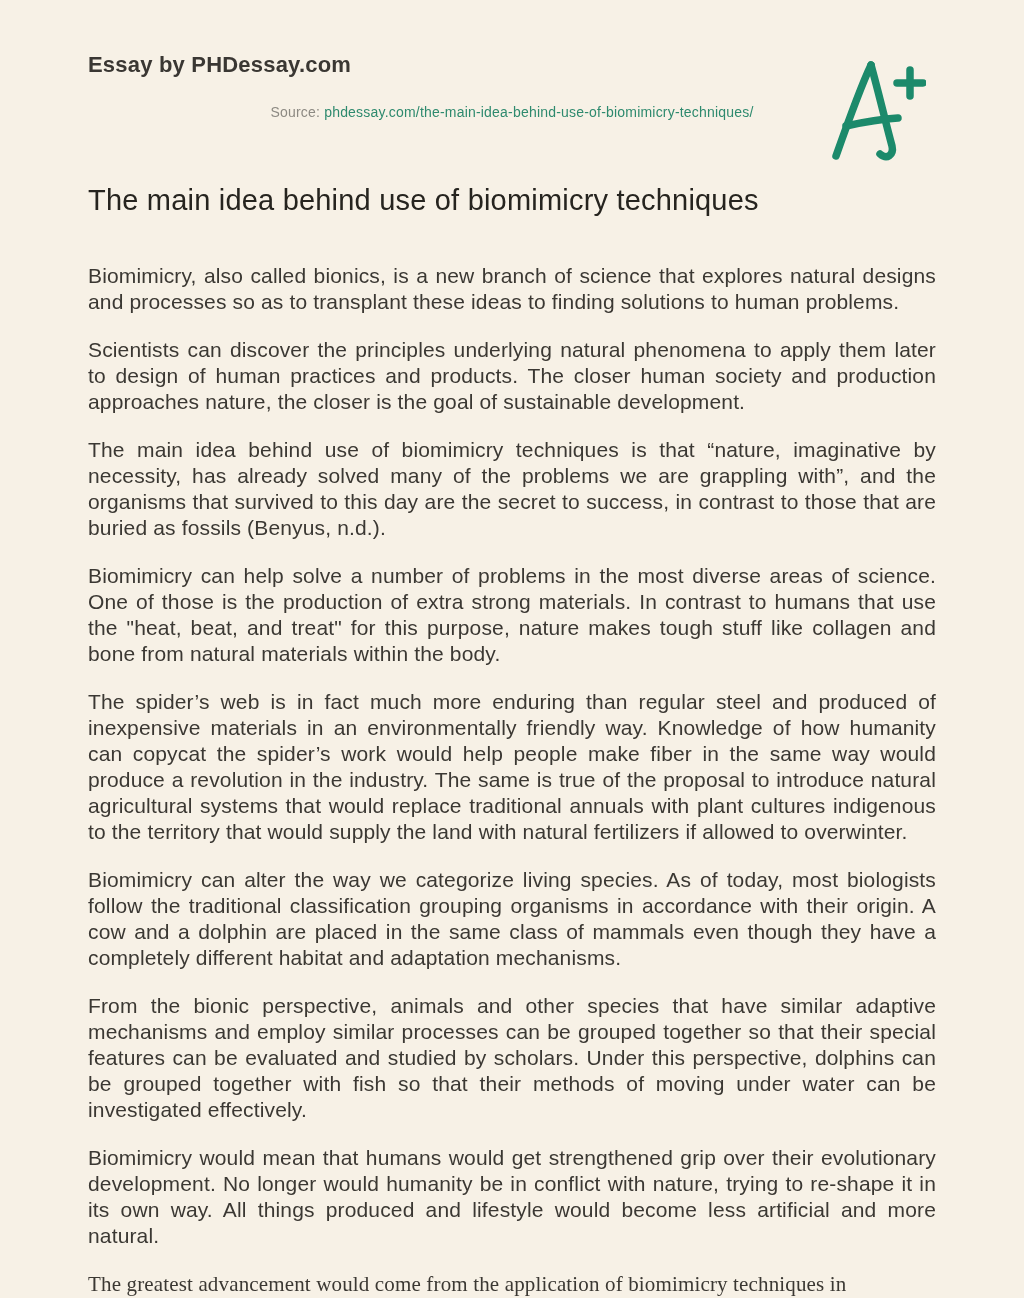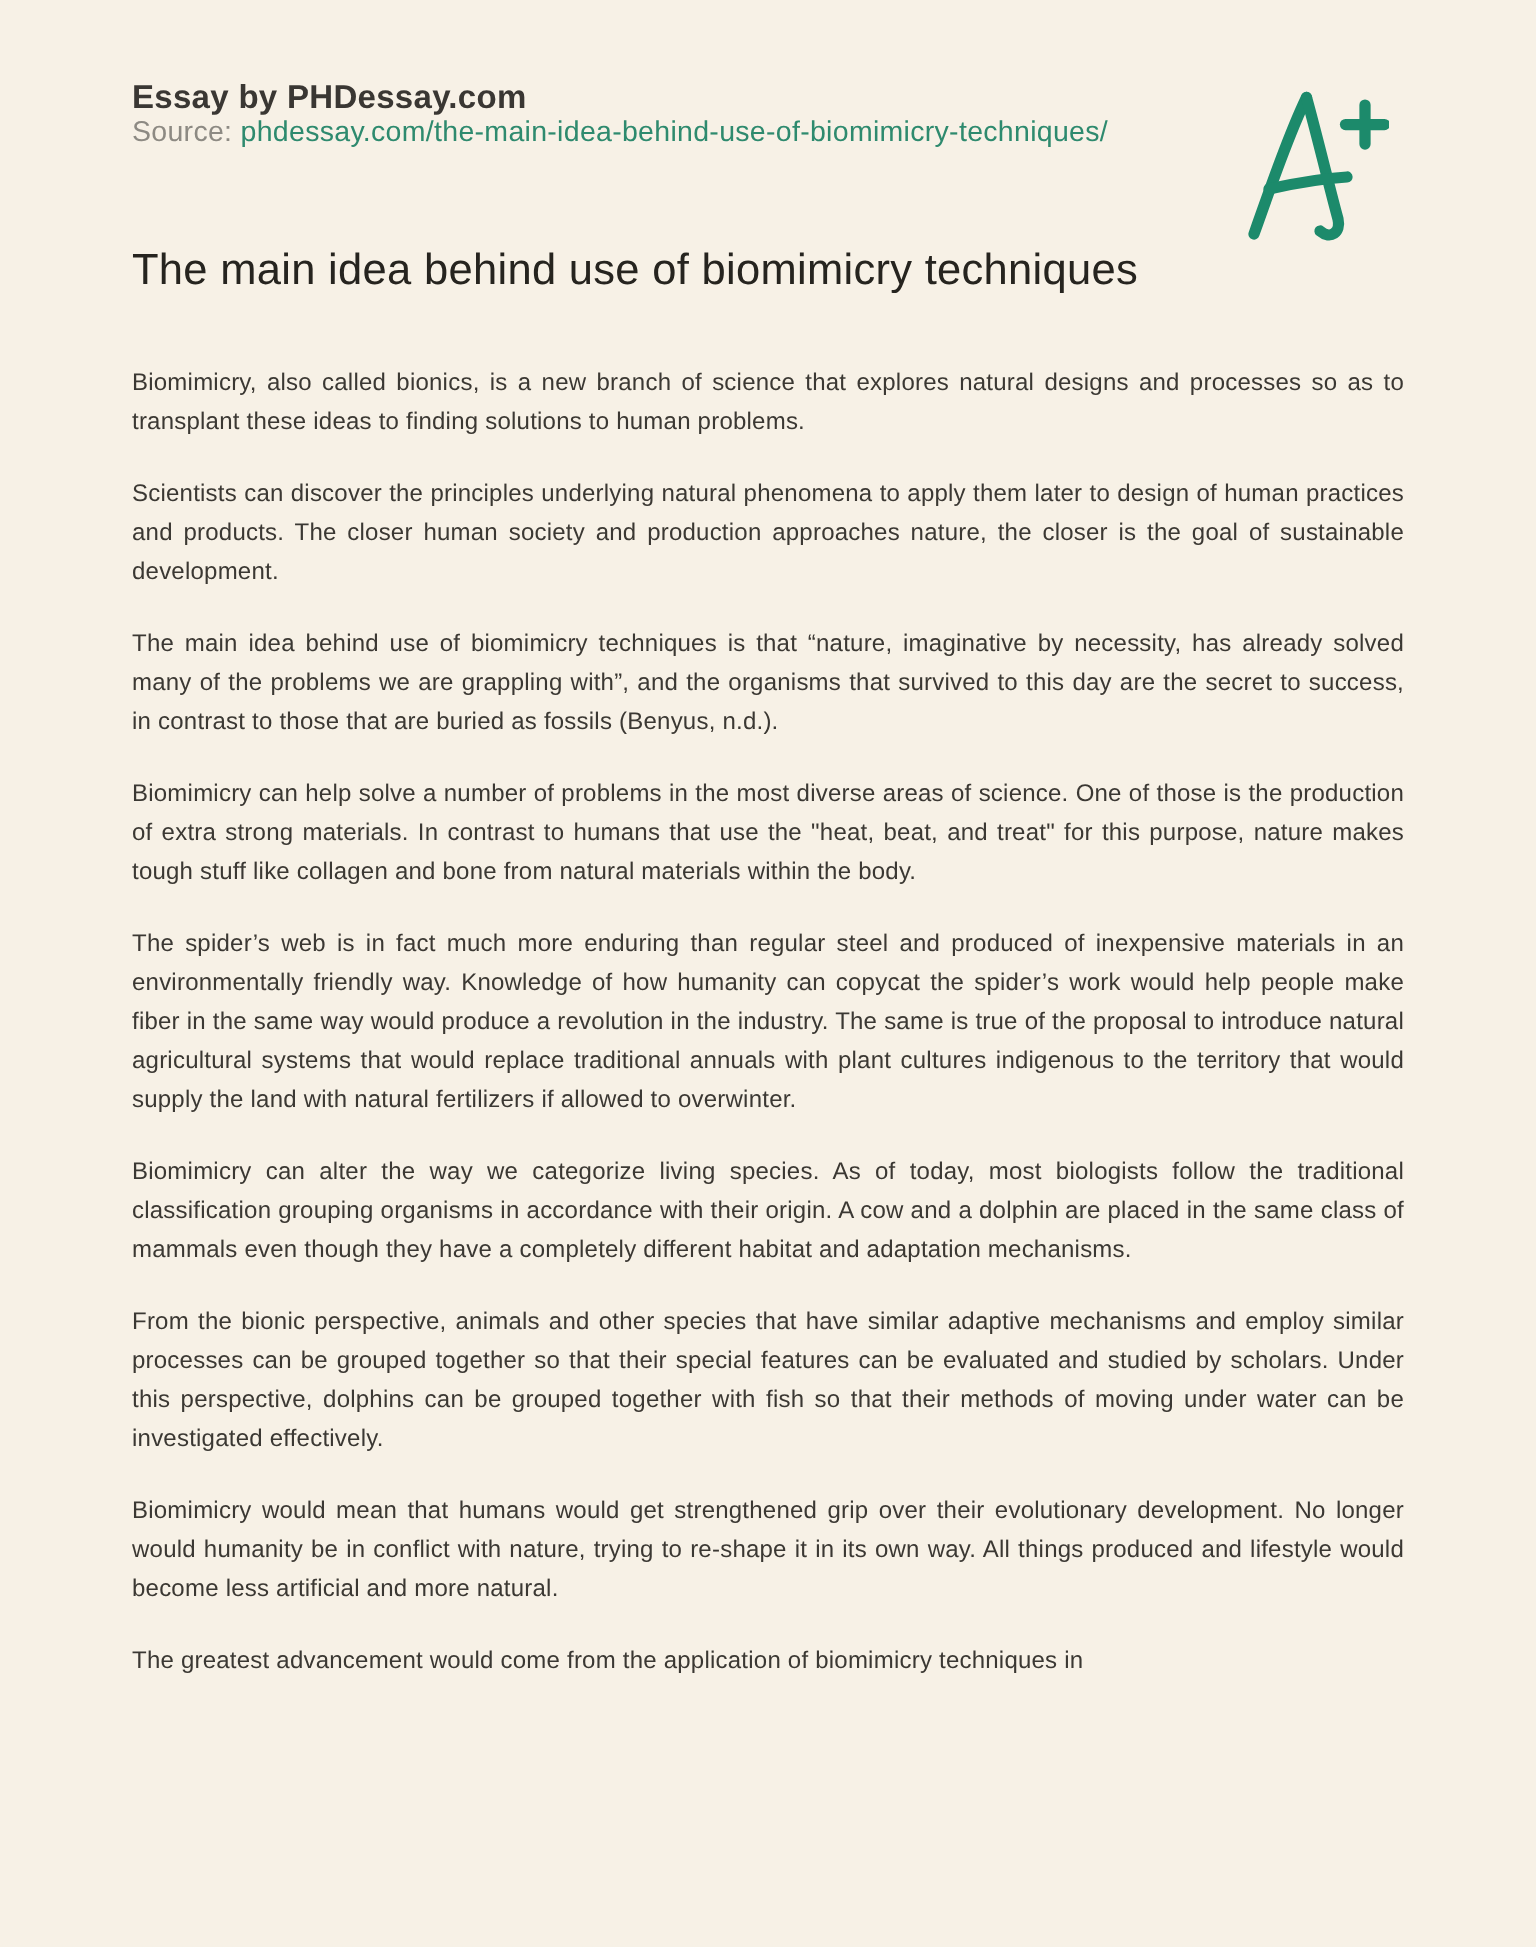--- a/index.html
+++ b/index.html
@@ -16,23 +16,25 @@
     height: 1298px;
     padding: 52px 88px 0 88px;
   }
   .byline {
     font-size: 22px;
     font-weight: 700;
     color: #3a3733;
     letter-spacing: 0.2px;
   }
   .source-line {
-    font-size: 19px;
+    margin-top: 26px;
+    font-size: 14px;
     color: #8d8a83;
     letter-spacing: 0.2px;
+    text-align: center;
   }
   .source-link {
     color: #2e8a6e;
     text-decoration: none;
     cursor: pointer;
   }
   .logo {
     position: absolute;
     top: 56px;
     right: 98px;
@@ -51,28 +53,28 @@
     margin-top: 64px;
     font-size: 29px;
     font-weight: 400;
     color: #26241f;
     letter-spacing: 0.2px;
   }
   .body-text {
     margin-top: 46px;
   }
   .body-text p {
-    font-size: 16px;
+    font-size: 21px;
     line-height: 26px;
     color: #3b3833;
     text-align: justify;
     margin-bottom: 22px;
     letter-spacing: 0.15px;
   }
-  .body-text p:last-child { margin-bottom: 0; }
+  .body-text p:last-child { margin-bottom: 0; font-family: Liberation Serif, serif; }
 </style>
 </head>
 <body>
 
 <div class="page">
 
   <div class="byline">Essay by PHDessay.com</div>
 
   <div class="source-line">
     <span>Source:</span>

